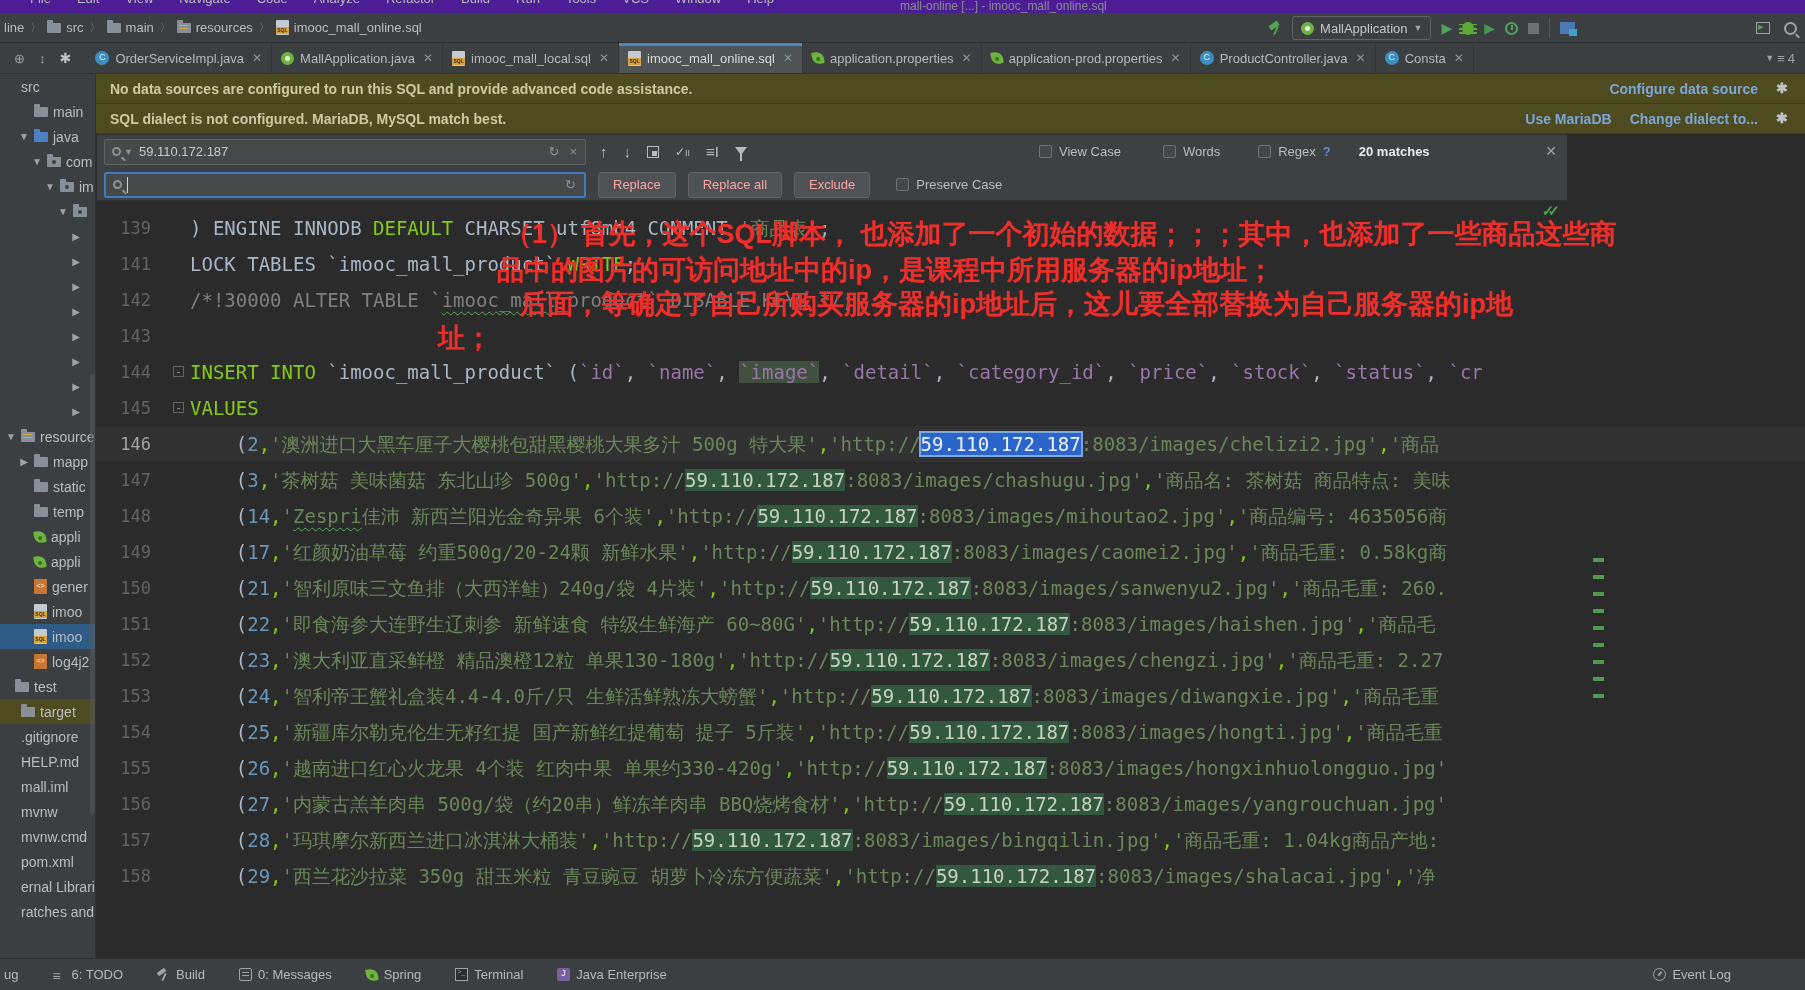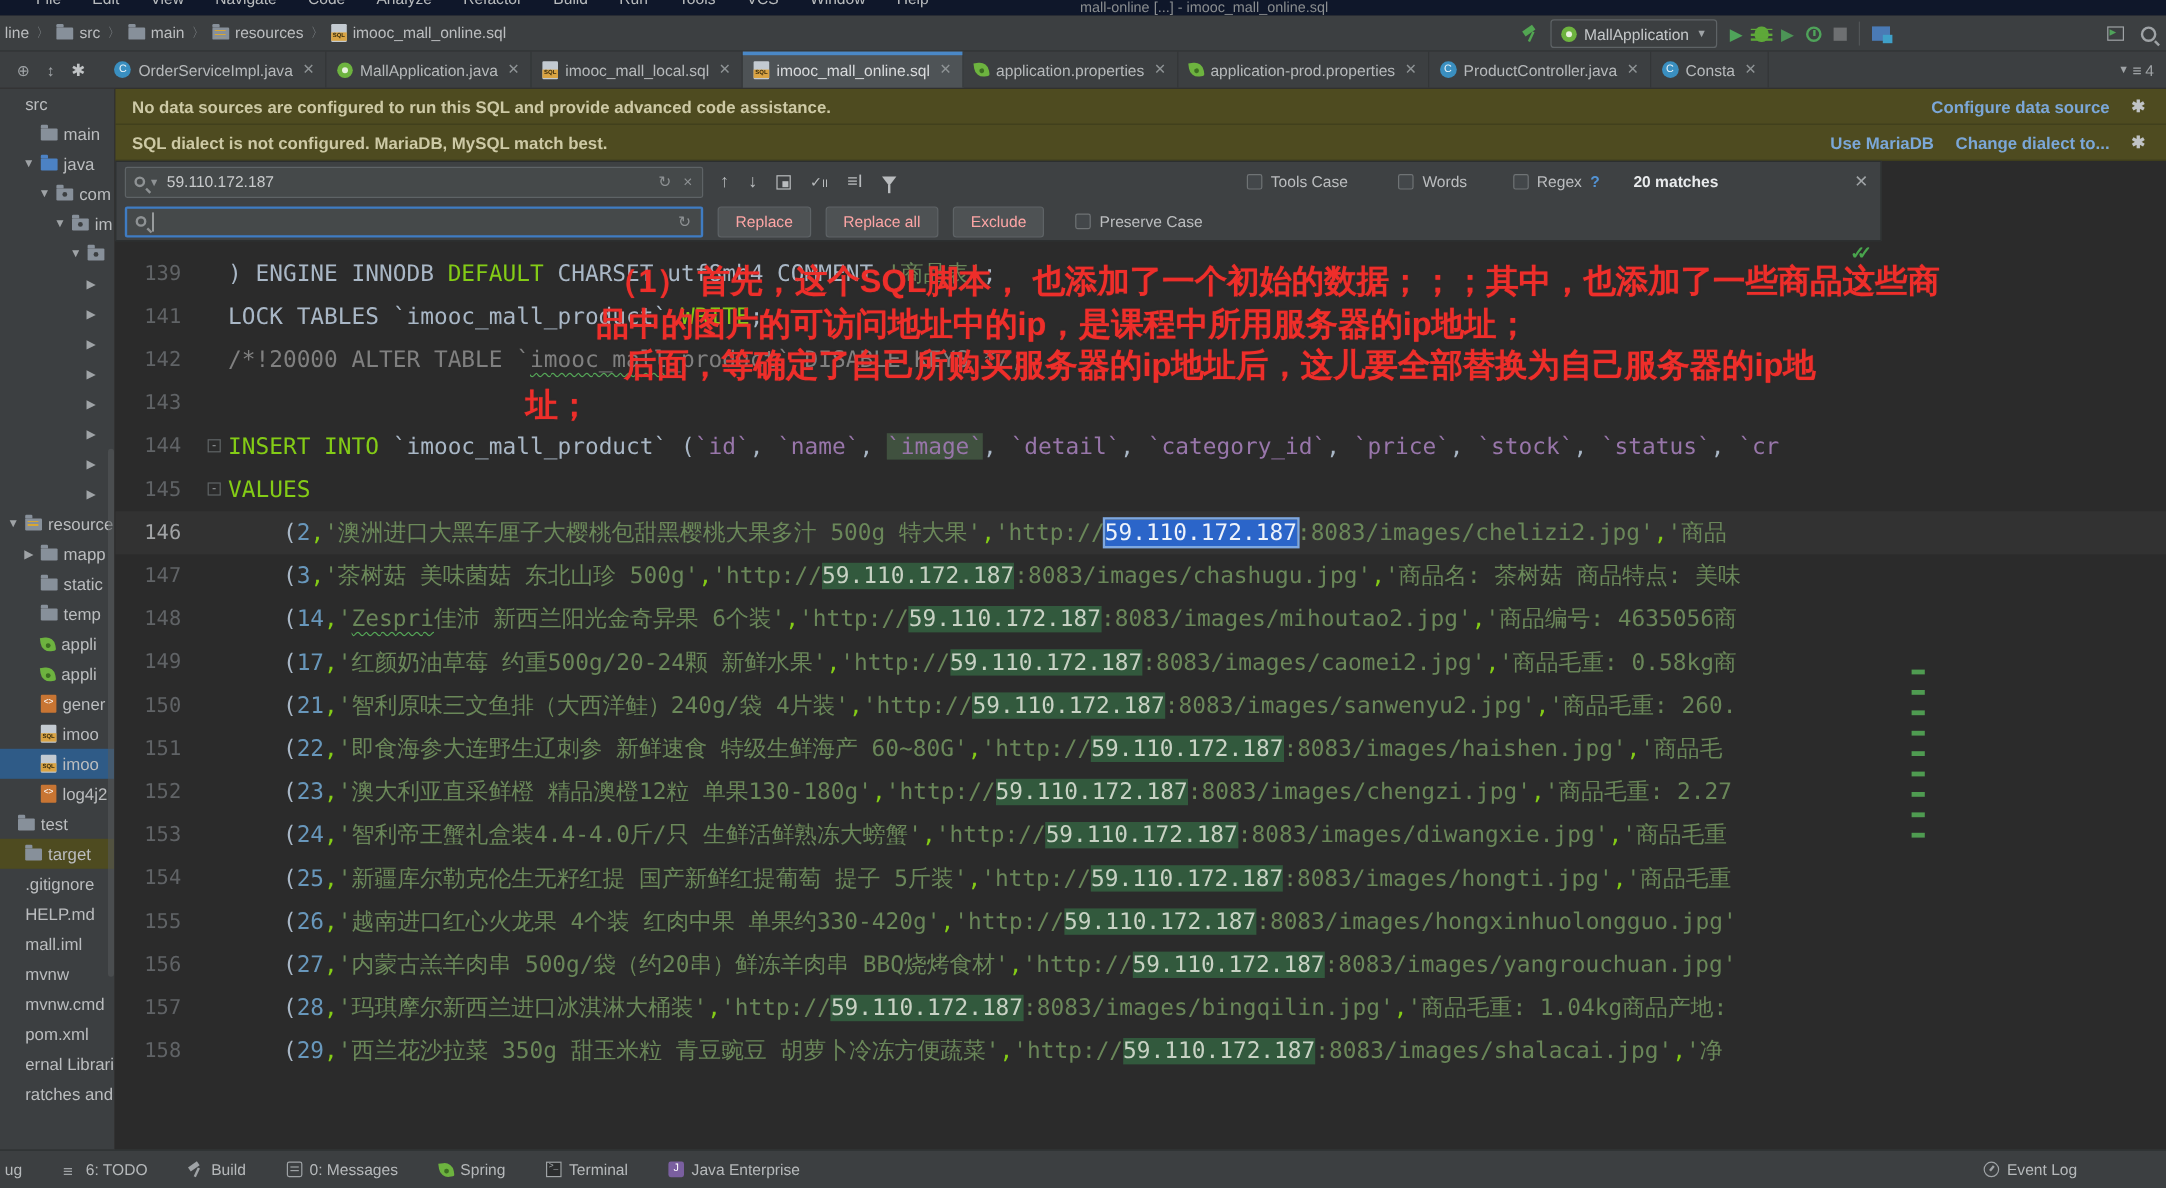--- a/index.html
+++ b/index.html
@@ -1,21 +1,21 @@
 <!DOCTYPE html>
 <html><head>
 <meta charset="utf-8">
 <style>
   * { margin:0; padding:0; box-sizing:border-box; }
   html,body { width:1805px; height:990px; background:#2b2b2b; overflow:hidden;
               font-family:"Liberation Sans", sans-serif; }
   #app { position:relative; width:1805px; height:990px; background:#2b2b2b; }
 
   
-  .menubar { position:absolute; top:0; left:0; right:0; height:13px; background:#0f172a; overflow:hidden; }
+  .menubar { position:absolute; top:0; left:0; right:0; height:13px; background:#4c1d95; overflow:hidden; }
   .menubar-inner { display:flex; gap:26px; padding-left:30px; margin-top:-14px; height:26px;
                    line-height:26px; color:#b9bcbe; font-size:13px; white-space:nowrap; }
   .menubar-title { position:absolute; left:900px; top:-1px; color:#8a8d8f; font-size:12px; }
 
   
   .toolbar { position:absolute; top:13px; left:0; right:0; height:30px; background:#3c3f41;
              border-bottom:1px solid #2f3234; display:flex; align-items:center; color:#bbbdbf; font-size:13px; }
   .crumbs { display:flex; align-items:center; gap:4px; padding-left:4px; white-space:nowrap; }
   .crumb { display:flex; align-items:center; gap:5px; }
   .crumb-sep { color:#7f8487; font-size:11px; padding:0 2px; }
@@ -464,21 +464,21 @@
       <span class="b-links">
         <a href="#">Use MariaDB</a>
         <a href="#">Change dialect to...</a>
         <span class="gear">✱</span>
       </span>
     </div>
 
     <div class="lines" id="lines">
         <div class="line"><span class="ln">139</span><span class="foldcol"></span><span class="code"><span class="seg p">) ENGINE INNODB </span><span class="seg k">DEFAULT</span><span class="seg p"> CHARSET utf8mb4 COMMENT </span><span class="seg s">'商品表'</span><span class="seg p">;</span></span></div>
         <div class="line"><span class="ln">141</span><span class="foldcol"></span><span class="code"><span class="seg p">LOCK TABLES `imooc_mall_product` </span><span class="seg k">WRITE</span><span class="seg p">;</span></span></div>
-        <div class="line"><span class="ln">142</span><span class="foldcol"></span><span class="code"><span class="seg c">/*!20000 ALTER TABLE `</span><span class="seg csq">imooc_mall</span><span class="seg c">_product` DISABLE KEYS */;</span></span></div>
+        <div class="line"><span class="ln">142</span><span class="foldcol"></span><span class="code"><span class="seg c">/*!30000 ALTER TABLE `</span><span class="seg csq">imooc_mall</span><span class="seg c">_product` DISABLE KEYS */;</span></span></div>
         <div class="line"><span class="ln">143</span><span class="foldcol"></span><span class="code"></span></div>
         <div class="line"><span class="ln">144</span><span class="foldcol"><span class="foldbox">-</span></span><span class="code"><span class="seg k">INSERT INTO</span><span class="seg p"> `imooc_mall_product` (</span><span class="seg f">`id`</span><span class="seg p">, </span><span class="seg f">`name`</span><span class="seg p">, </span><span class="seg fhl">`image`</span><span class="seg p">, </span><span class="seg f">`detail`</span><span class="seg p">, </span><span class="seg f">`category_id`</span><span class="seg p">, </span><span class="seg f">`price`</span><span class="seg p">, </span><span class="seg f">`stock`</span><span class="seg p">, </span><span class="seg f">`status`</span><span class="seg p">, </span><span class="seg f">`cr</span></span></div>
         <div class="line"><span class="ln">145</span><span class="foldcol"><span class="foldbox">-</span></span><span class="code"><span class="seg k">VALUES</span></span></div>
         <div class="line cur"><span class="ln">146</span><span class="foldcol"></span><span class="code"><span class="seg p">    (</span><span class="seg n">2</span><span class="seg k">,</span><span class="seg s">'澳洲进口大黑车厘子大樱桃包甜黑樱桃大果多汁 500g 特大果'</span><span class="seg k">,</span><span class="seg s">'http://</span><span class="seg M">59.110.172.187</span><span class="seg s">:8083/images/chelizi2.jpg'</span><span class="seg k">,</span><span class="seg s">'商品</span></span></div>
         <div class="line"><span class="ln">147</span><span class="foldcol"></span><span class="code"><span class="seg p">    (</span><span class="seg n">3</span><span class="seg k">,</span><span class="seg s">'茶树菇 美味菌菇 东北山珍 500g'</span><span class="seg k">,</span><span class="seg s">'http://</span><span class="seg m">59.110.172.187</span><span class="seg s">:8083/images/chashugu.jpg'</span><span class="seg k">,</span><span class="seg s">'商品名: 茶树菇 商品特点: 美味</span></span></div>
         <div class="line"><span class="ln">148</span><span class="foldcol"></span><span class="code"><span class="seg p">    (</span><span class="seg n">14</span><span class="seg k">,</span><span class="seg s">'</span><span class="seg ssq">Zespri</span><span class="seg s">佳沛 新西兰阳光金奇异果 6个装'</span><span class="seg k">,</span><span class="seg s">'http://</span><span class="seg m">59.110.172.187</span><span class="seg s">:8083/images/mihoutao2.jpg'</span><span class="seg k">,</span><span class="seg s">'商品编号: 4635056商</span></span></div>
         <div class="line"><span class="ln">149</span><span class="foldcol"></span><span class="code"><span class="seg p">    (</span><span class="seg n">17</span><span class="seg k">,</span><span class="seg s">'红颜奶油草莓 约重500g/20-24颗 新鲜水果'</span><span class="seg k">,</span><span class="seg s">'http://</span><span class="seg m">59.110.172.187</span><span class="seg s">:8083/images/caomei2.jpg'</span><span class="seg k">,</span><span class="seg s">'商品毛重: 0.58kg商</span></span></div>
         <div class="line"><span class="ln">150</span><span class="foldcol"></span><span class="code"><span class="seg p">    (</span><span class="seg n">21</span><span class="seg k">,</span><span class="seg s">'智利原味三文鱼排（大西洋鲑）240g/袋 4片装'</span><span class="seg k">,</span><span class="seg s">'http://</span><span class="seg m">59.110.172.187</span><span class="seg s">:8083/images/sanwenyu2.jpg'</span><span class="seg k">,</span><span class="seg s">'商品毛重: 260.</span></span></div>
         <div class="line"><span class="ln">151</span><span class="foldcol"></span><span class="code"><span class="seg p">    (</span><span class="seg n">22</span><span class="seg k">,</span><span class="seg s">'即食海参大连野生辽刺参 新鲜速食 特级生鲜海产 60~80G'</span><span class="seg k">,</span><span class="seg s">'http://</span><span class="seg m">59.110.172.187</span><span class="seg s">:8083/images/haishen.jpg'</span><span class="seg k">,</span><span class="seg s">'商品毛</span></span></div>
         <div class="line"><span class="ln">152</span><span class="foldcol"></span><span class="code"><span class="seg p">    (</span><span class="seg n">23</span><span class="seg k">,</span><span class="seg s">'澳大利亚直采鲜橙 精品澳橙12粒 单果130-180g'</span><span class="seg k">,</span><span class="seg s">'http://</span><span class="seg m">59.110.172.187</span><span class="seg s">:8083/images/chengzi.jpg'</span><span class="seg k">,</span><span class="seg s">'商品毛重: 2.27</span></span></div>
@@ -524,21 +524,21 @@
         <div class="nav-icons">
           <span>↑</span>
           <span>↓</span>
           <span class="sel-sq"></span>
           <span class="chkII">✓<span style="font-size:9px;">II</span></span>
           <span>≡I</span>
           <span class="funnel"></span>
         </div>
         <span class="chk pos-mc">
           <span class="box"></span>
-            <span>Tools Case</span>
+            <span>View Case</span>
           </span>
         <span class="chk pos-w">
           <span class="box"></span>
             <span>Words</span>
           </span>
         <span class="chk pos-rx">
           <span class="box"></span>
             <span>Regex</span>
           <span class="regex-help">?</span>
           </span>

